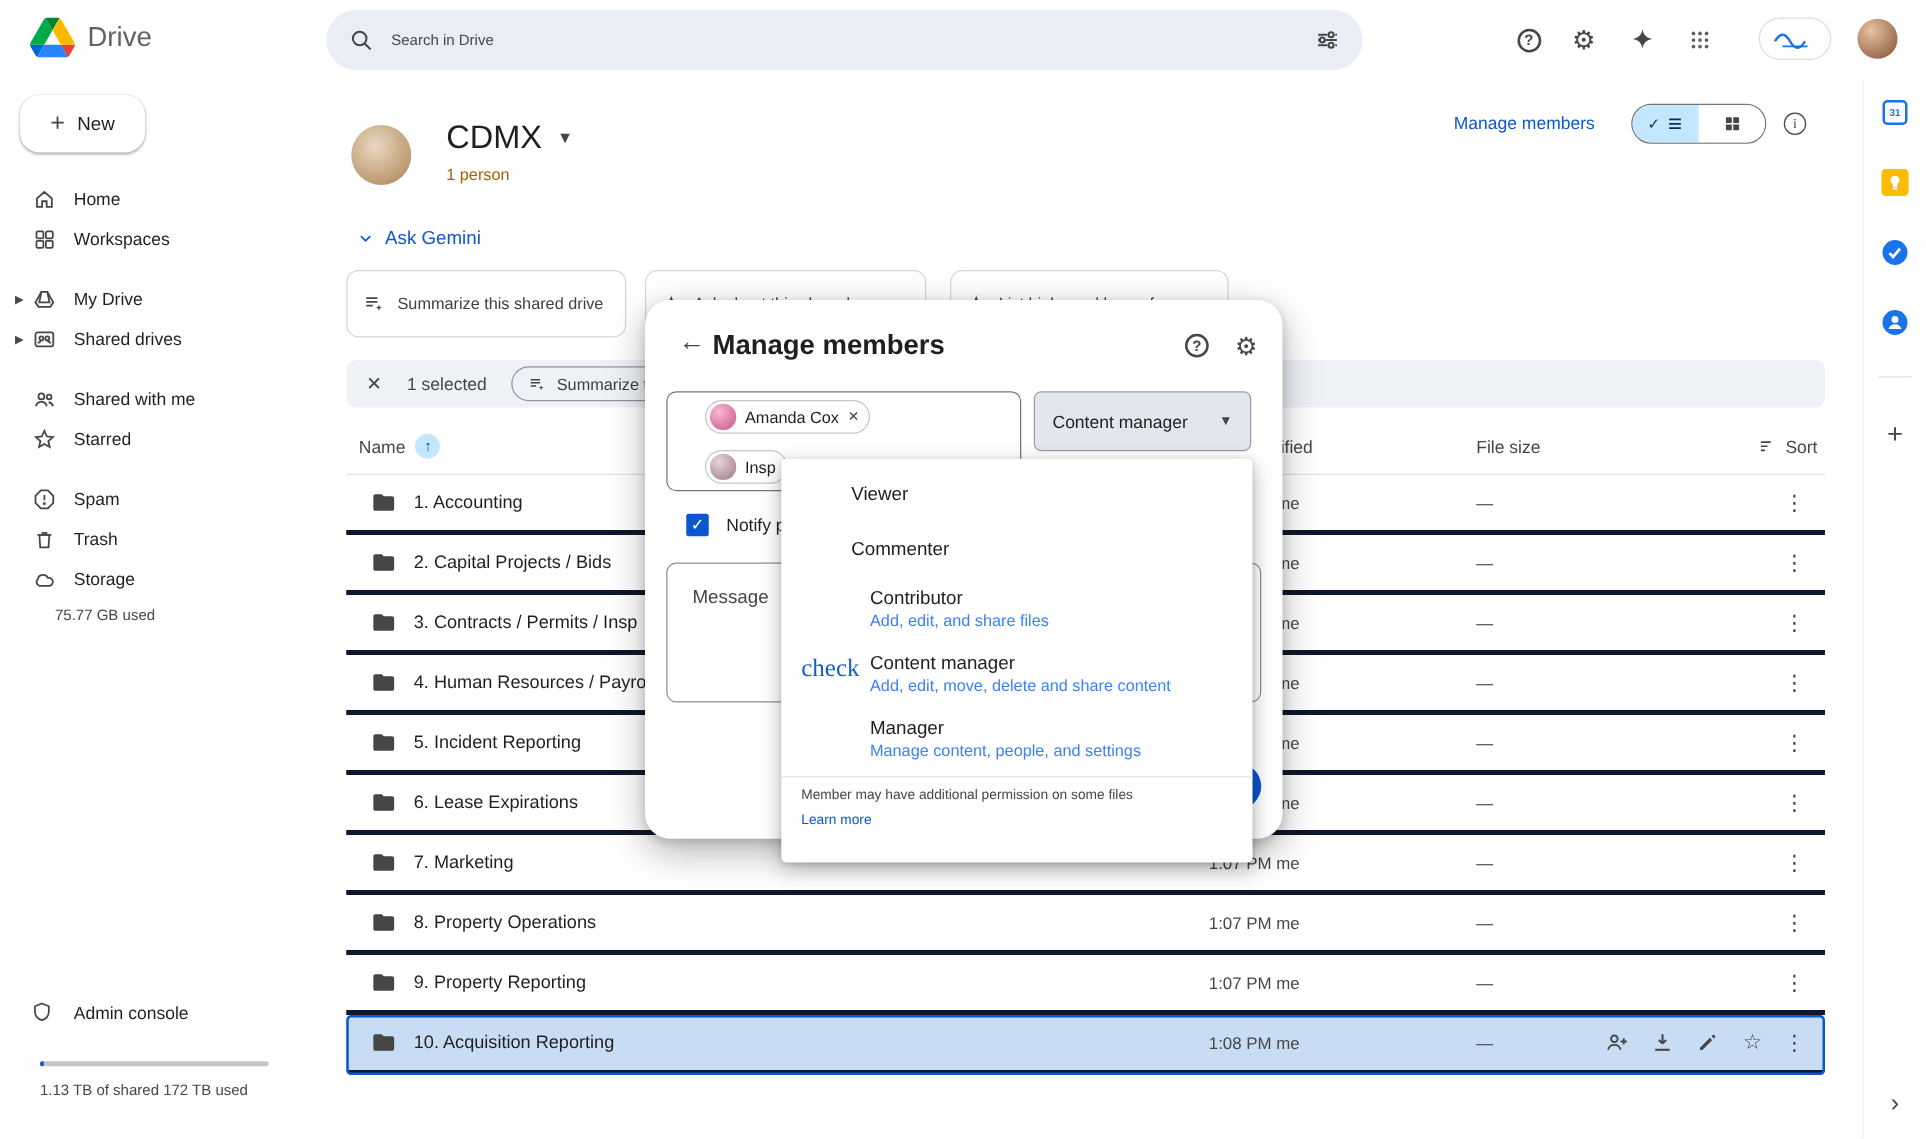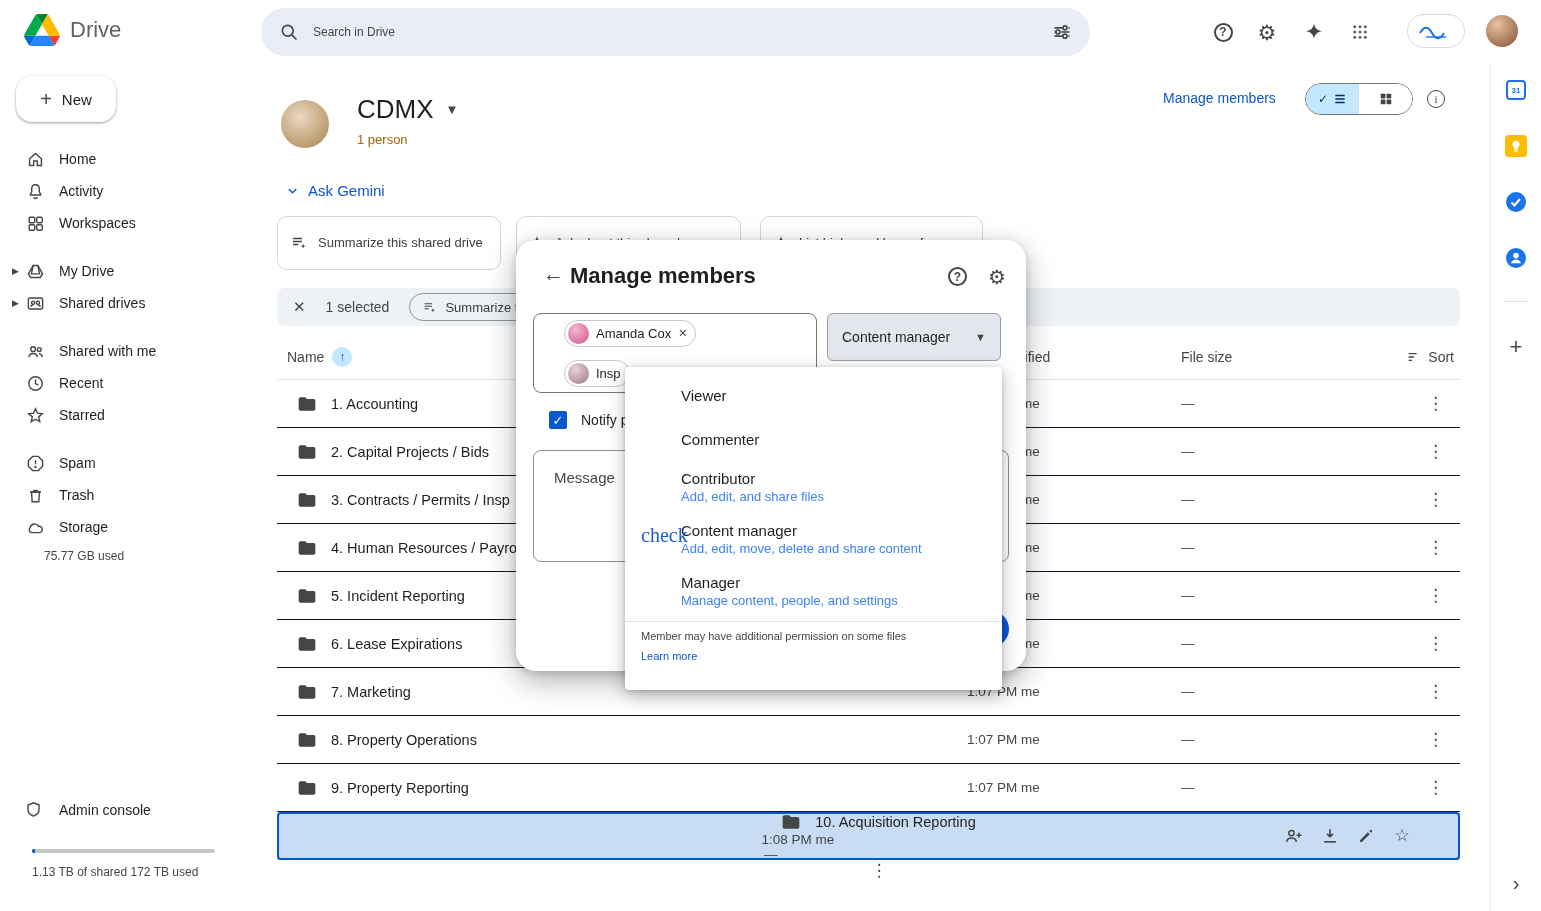--- a/index.html
+++ b/index.html
@@ -92,28 +92,28 @@
   .thead { position:absolute; left:16px; top:270px; width:1183px; height:46px; display:flex;
     align-items:center; border-bottom:1px solid #dfe1e5; font-size:14px; font-weight:500; color:#444746; }
   .th-name { flex:1; display:flex; align-items:center; gap:8px; padding-left:10px; }
   .sort-up { width:20px; height:20px; border-radius:50%; background:#c2e7ff; display:flex; align-items:center;
     justify-content:center; font-size:12px; color:#174ea6; }
   .th-mod { width:214px; }
   .th-size { width:209px; }
   .th-sort { width:70px; display:flex; align-items:center; justify-content:flex-end; gap:6px; padding-right:6px; cursor:pointer; }
 
   .tbody { position:absolute; left:16px; top:316px; width:1183px; }
-  .row { height:48px; display:flex; align-items:center; border-bottom:1px solid #0f172a; position:relative; cursor:pointer; }
+  .row { height:48px; display:flex; align-items:center; border-bottom:4px solid #0f172a; position:relative; cursor:pointer; }
   .cell-name { flex:1; display:flex; align-items:center; gap:14px; padding-left:20px; font-size:14.5px;
     font-weight:500; color:#1f1f1f; }
   .cell-mod { width:214px; font-size:13.5px; color:#444746; }
   .cell-size { width:209px; font-size:13.5px; color:#444746; }
   .cell-kebab { width:70px; display:flex; justify-content:flex-end; padding-right:16px; }
   .kebab { font-size:17px; color:#444746; cursor:pointer; line-height:1; }
-  .row.selected { background:#c8ddf3; outline:2px solid #0b57d0; outline-offset:-2px; border-radius:4px;flex-direction:column; }
+  .row.selected { background:#c8ddf3; outline:2px solid #0b57d0; outline-offset:-2px; border-radius:4px; }
   .row-actions { position:absolute; right:48px; top:0; height:100%; display:flex; align-items:center; gap:16px; }
   .act-ic { width:20px; height:20px; display:flex; align-items:center; justify-content:center; cursor:pointer; }
   .star-glyph { font-size:17px; color:#444746; }
 
   
   .dialog { position:absolute; left:516px; top:240px; width:510px; height:431px; background:#fff;
     border-radius:20px; box-shadow:0 10px 30px rgba(0,0,0,.3), 0 2px 8px rgba(0,0,0,.15); z-index:40; }
   .dlg-back { position:absolute; left:27px; top:22px; font-size:21px; color:#444746; cursor:pointer; }
   .dlg-title { position:absolute; left:54px; top:23px; font-size:22px; color:#1f1f1f; }
   .dlg-help { position:absolute; left:432px; top:27px; cursor:pointer; }
@@ -139,21 +139,21 @@
     font-family:inherit; font-size:15px; padding:18px 20px; color:#1f1f1f; }
   .msg-box textarea::placeholder { color:#444746; opacity:1; }
   .send-btn { position:absolute; left:929px; top:611px; width:80px; height:36px; background:#0b57d0;
     border-radius:18px; z-index:45; cursor:pointer; }
 
   
   .role-menu { position:absolute; left:625px; top:367px; width:377px; background:#fff; border-radius:4px;
     box-shadow:0 5px 18px rgba(0,0,0,.28), 0 1px 4px rgba(0,0,0,.15); z-index:50; padding-top:6px; }
   .mi { padding-left:56px; padding-right:16px; cursor:pointer; display:flex; flex-direction:column; justify-content:center; }
   .mi.simple { height:44px; }
-  .mi.rich { height:52px; gap:2px; }
+  .mi.rich { height:52px; gap:2px;margin-left:15px; }
   .mi .lbl { font-size:15px; color:#1f1f1f; }
   .mi .dsc { font-size:13px; color:#3b82f6; }
   .menu-divider { height:1px; background:#e3e3e3; margin-top:4px; }
   .menu-footer { padding:8px 16px 28px 16px; }
   .menu-footer .note { font-size:11px; color:#444746; }
   .menu-footer .learn { font-size:11px; color:#0b57d0; margin-top:8px; cursor:pointer; }
   .check-artifact { position:absolute; left:641px; top:524px; z-index:60; font-family:"Liberation Serif","DejaVu Serif",serif;
     font-size:20px; color:#1b5bd0; }
 </style>
 </head>
@@ -266,27 +266,20 @@
 
   <div class="nav">
     <div class="nav-item">
       <svg class="nav-ic" viewBox="0 0 24 24" fill="none" stroke="#444746" stroke-width="1.8">
           <path d="M4.5 11L12 4.5 19.5 11v8.5h-5.2v-5.6h-4.6v5.6H4.5z"></path>
         </svg>
       <span>Home</span>
     </div>
     <div class="nav-item">
       <svg class="nav-ic" viewBox="0 0 24 24" fill="none" stroke="#444746" stroke-width="1.8">
-          <path d="M12 3.5c-2.9 0-4.8 2-4.8 5v3.8L5.5 15.5v1h13v-1l-1.7-3.2V8.5c0-3-1.9-5-4.8-5z"></path>
-          <path d="M10 19a2 2 0 004 0"></path>
-        </svg>
-      <span>Activity</span>
-    </div>
-    <div class="nav-item">
-      <svg class="nav-ic" viewBox="0 0 24 24" fill="none" stroke="#444746" stroke-width="1.8">
           <rect x="4" y="4" width="7" height="7" rx="1.4"></rect>
           <rect x="13.5" y="4" width="7" height="7" rx="1.4"></rect>
           <rect x="4" y="13.5" width="7" height="7" rx="1.4"></rect>
           <rect x="13.5" y="13.5" width="7" height="7" rx="1.4"></rect>
         </svg>
       <span>Workspaces</span>
     </div>
     <div class="nav-gap"></div>
     <div class="nav-item">
       <span class="caret">▶</span>
@@ -308,27 +301,20 @@
     </div>
     <div class="nav-gap"></div>
     <div class="nav-item">
       <svg class="nav-ic" viewBox="0 0 24 24" fill="none" stroke="#444746" stroke-width="1.8">
           <circle cx="9" cy="9" r="3"></circle>
           <path d="M3.5 19c.7-2.8 2.8-4.4 5.5-4.4s4.8 1.6 5.5 4.4"></path>
           <circle cx="16.8" cy="9.5" r="2.4"></circle>
           <path d="M16.3 14.9c2.2.3 3.8 1.7 4.4 4.1"></path>
         </svg>
       <span>Shared with me</span>
-    </div>
-    <div class="nav-item">
-      <svg class="nav-ic" viewBox="0 0 24 24" fill="none" stroke="#444746" stroke-width="1.8">
-          <circle cx="12" cy="12" r="8.5"></circle>
-          <path d="M12 7v5l3.5 2"></path>
-        </svg>
-      <span>Recent</span>
     </div>
     <div class="nav-item">
       <svg class="nav-ic" viewBox="0 0 24 24" fill="none" stroke="#444746" stroke-width="1.8">
           <path d="M12 3.5l2.6 5.6 6 .6-4.6 4 1.4 6-5.4-3-5.4 3 1.4-6-4.6-4 6-.6z"></path>
         </svg>
       <span>Starred</span>
     </div>
     <div class="nav-gap"></div>
     <div class="nav-item">
       <svg class="nav-ic" viewBox="0 0 24 24" fill="none" stroke="#444746" stroke-width="1.8">

